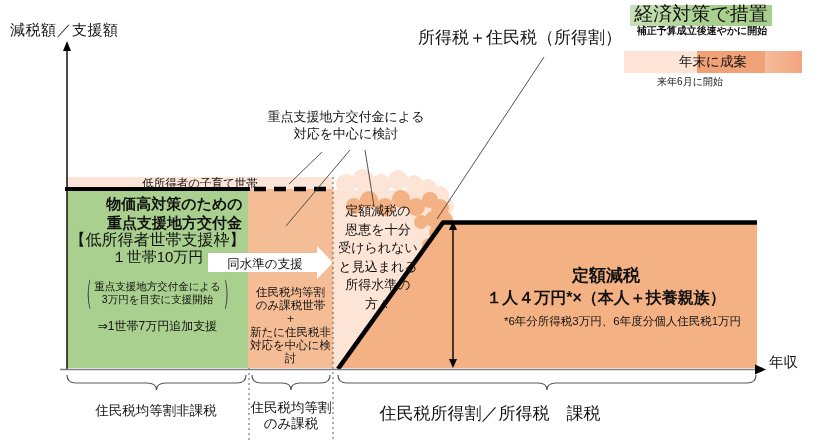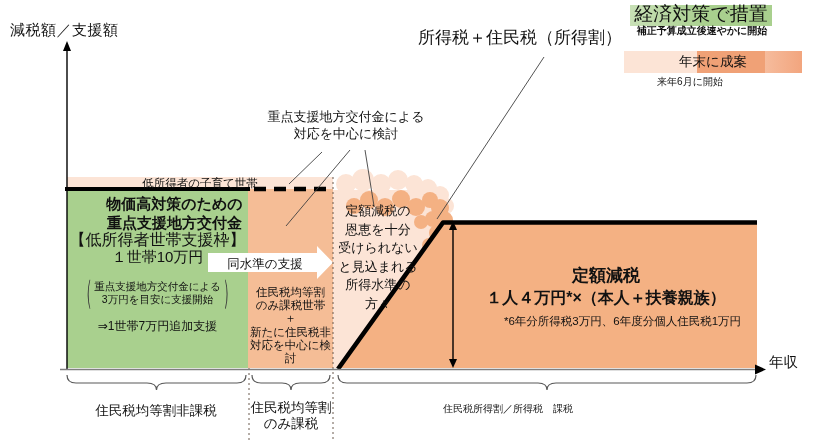--- a/index.html
+++ b/index.html
@@ -43,21 +43,21 @@
 
   
   .taxbox{left:455px;top:266px;width:302px;}
   .tb-title{font-size:17px;font-weight:bold;line-height:20px;}
   .tb-formula{font-size:16px;font-weight:bold;line-height:22px;margin-top:1px;}
   .tb-note{font-size:11.5px;margin-top:5px;padding-left:33px;}
 
   
   .band1{left:66px;top:402px;width:180px;font-size:13.5px;}
   .band2{left:241px;top:400px;width:100px;font-size:13.5px;line-height:15.5px;}
-  .band3{left:358px;top:402px;width:300px;font-size:10px;}
+  .band3{left:340px;top:402px;width:300px;font-size:17px;}
 </style>
 </head>
 <body>
 
 <div id="stage">
 
   <svg id="diagram-svg" width="831" height="444" viewBox="0 0 831 444">
 
     <rect x="67" y="177" width="266" height="13" fill="#FCE4D6"></rect>
 

